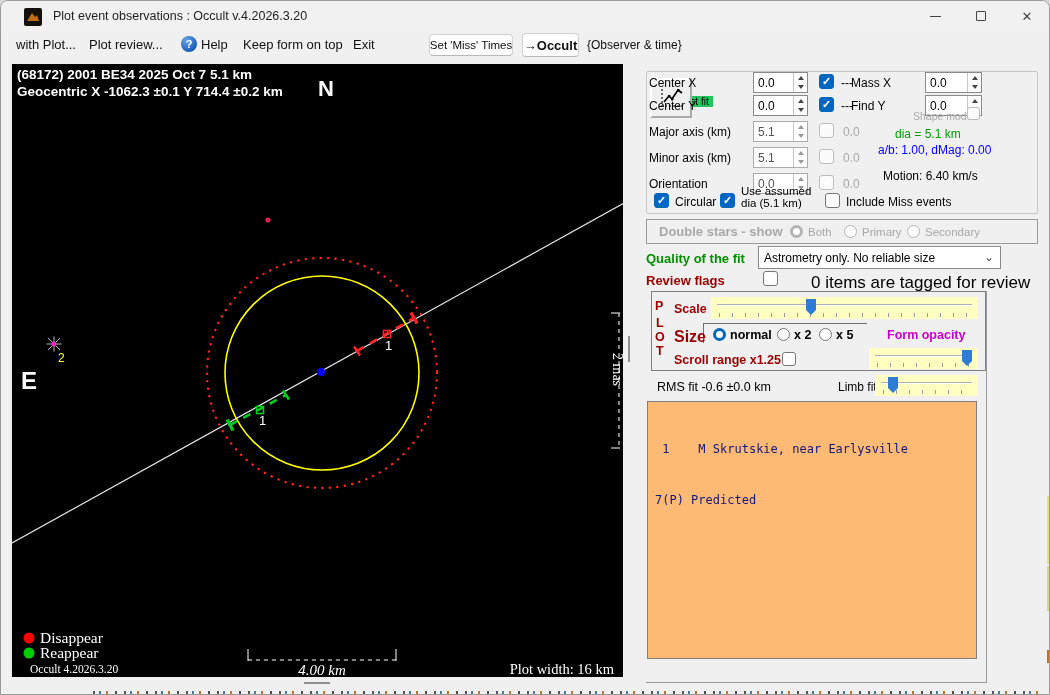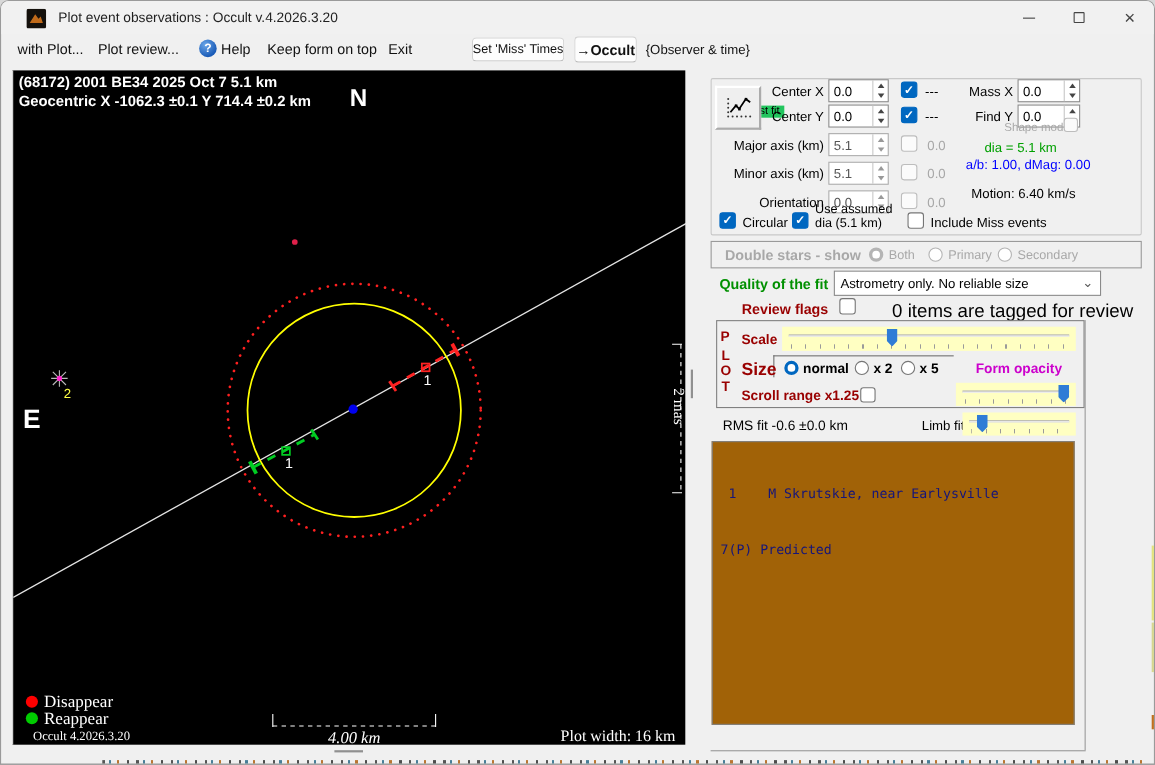--- a/index.html
+++ b/index.html
@@ -2,21 +2,21 @@
 <html><head>
 <meta charset="utf-8">
 <style>
   html,body{margin:0;padding:0;background:#d8d8d8;}
   *{box-sizing:border-box;}
   #win{position:relative;width:1050px;height:695px;background:#f0f0f0;
        border:1px solid #9a9a9a;border-radius:8px 8px 0 0;overflow:hidden;
        font-family:"Liberation Sans",sans-serif;}
   .abs{position:absolute;}
   .lbl{position:absolute;font-size:12px;color:#000;white-space:nowrap;}
-  .rt{text-align:right;}
+  .rt{text-align:left;}
   .b{font-weight:bold;}
   
   #titlebar{position:absolute;left:0;top:0;width:100%;height:30px;background:#f1f1f1;}
   #title-text{position:absolute;left:52px;top:8px;font-size:12.5px;color:#1f1f1f;white-space:nowrap;}
   .wbtn{position:absolute;top:0;width:46px;height:30px;color:#444;display:flex;align-items:center;justify-content:center;font-size:13px;}
   .minglyph{width:11px;height:1px;background:#444;display:block;}
   .maxglyph{width:10px;height:10px;border:1px solid #444;display:block;border-radius:1px;}
   
   .menuitem{position:absolute;top:36px;font-size:13px;color:#111;white-space:nowrap;}
   .winbtn{position:absolute;background:#fdfdfd;border:1px solid #d2d2d2;border-bottom-color:#b8b8b8;
@@ -51,21 +51,21 @@
   .slider{position:absolute;background:#ffffc2;}
   .slider .track{position:absolute;left:6px;right:6px;top:7px;height:2px;background:#b0b0b0;border-bottom:1px solid #fff;}
   .slider .ticks{position:absolute;left:8px;right:8px;bottom:2px;height:4px;
       background:repeating-linear-gradient(90deg,#9a9a9a 0 1px,transparent 1px 13px);}
   .slider .thumb{position:absolute;top:2px;width:10px;height:16px;background:#2f7cd6;
       clip-path:polygon(0 0,100% 0,100% 68%,50% 100%,0 68%);}
   .ddl{position:absolute;background:#fff;border:1px solid #8a8a8a;font-size:12px;color:#000;
        display:flex;align-items:center;padding-left:5px;}
   .ddl .chev{position:absolute;right:6px;top:3px;color:#555;font-size:12px;}
   .maroon{color:#990000;font-weight:bold;}
-  #stations{position:absolute;left:646px;top:400px;width:330px;height:258px;background:#a16207;
+  #stations{position:absolute;left:646px;top:400px;width:330px;height:258px;background:#fdba74;
        border:1px solid #808080;font-family:"DejaVu Sans Mono",monospace;font-size:12px;color:#15157a;
        white-space:pre;line-height:17px;padding:5px 0 0 7px;}
   .griph{position:absolute;background:#909090;}
   #bottom-speck{position:absolute;left:92px;top:690px;width:950px;height:5px;opacity:.85;
        background:repeating-linear-gradient(90deg,#3a3a3a 0 2px,transparent 2px 6px,#2a6a88 6px 8px,
        transparent 8px 13px,#b06010 13px 15px,transparent 15px 22px,#303030 22px 24px,transparent 24px 31px);}
 </style>
 </head>
 <body>
 

